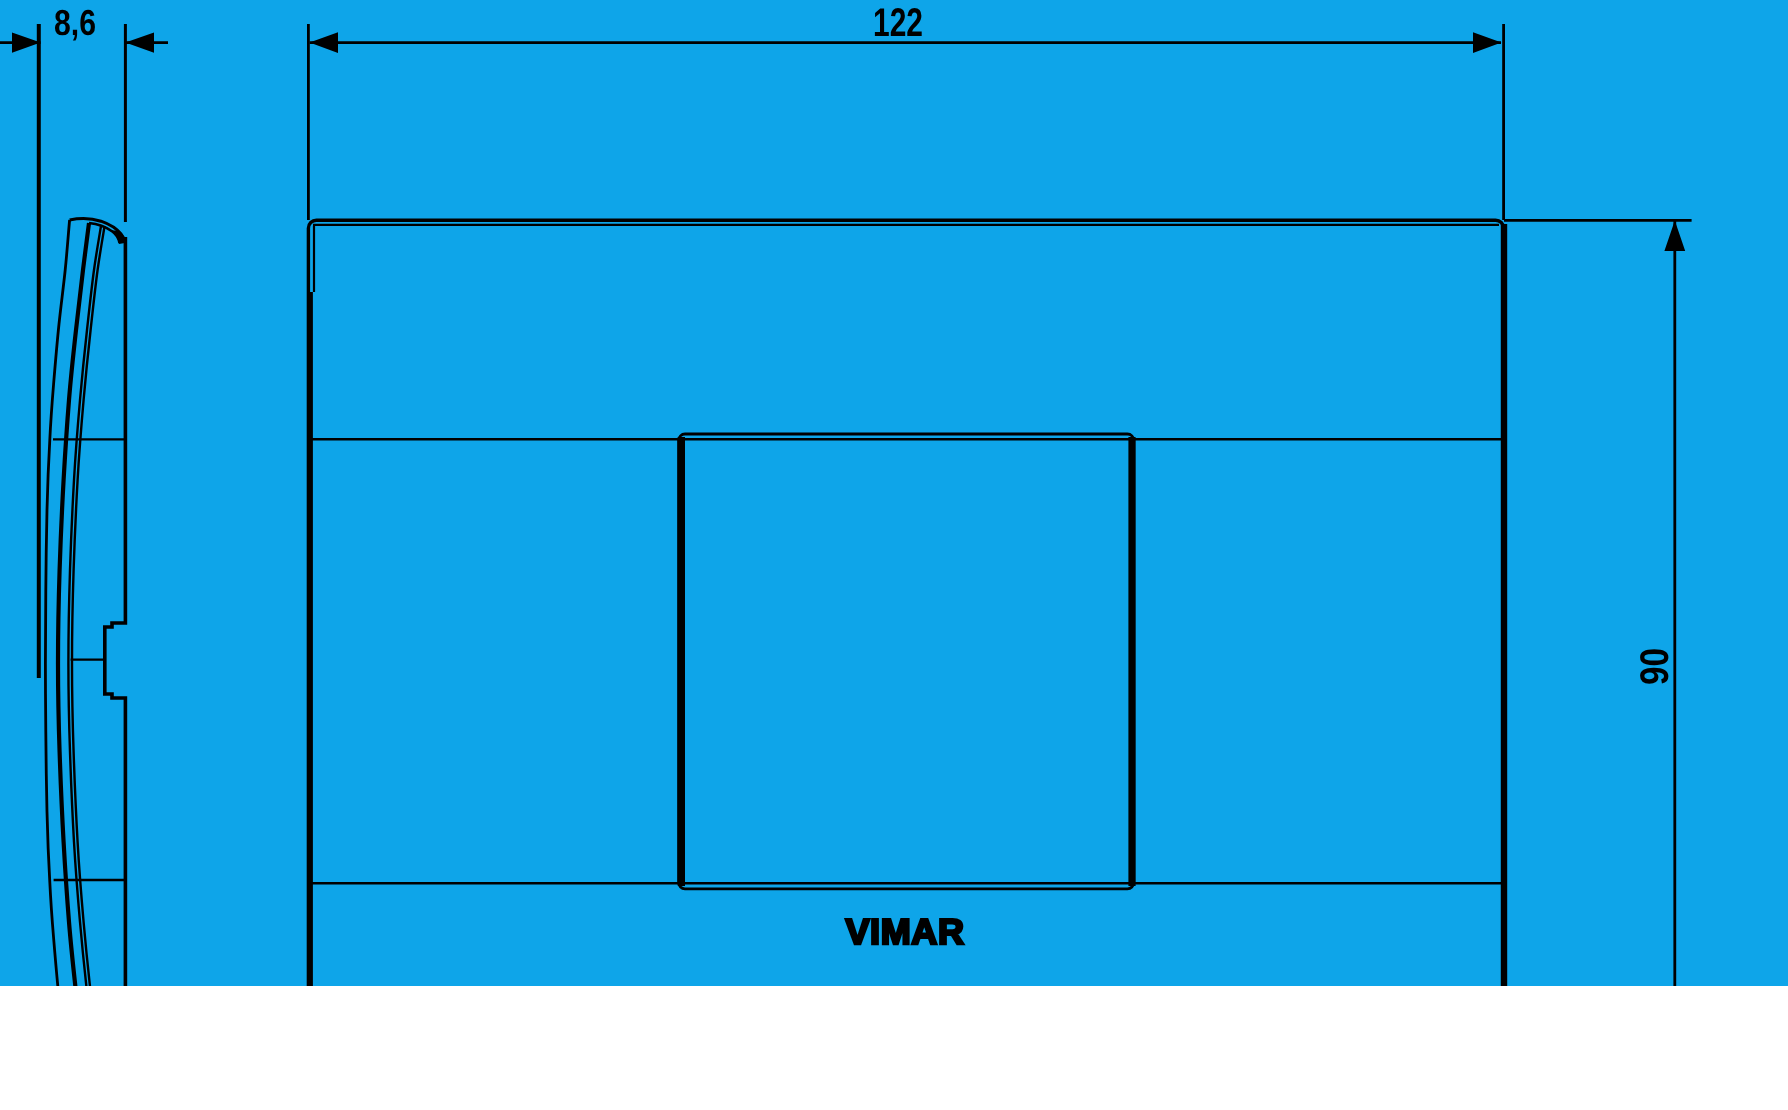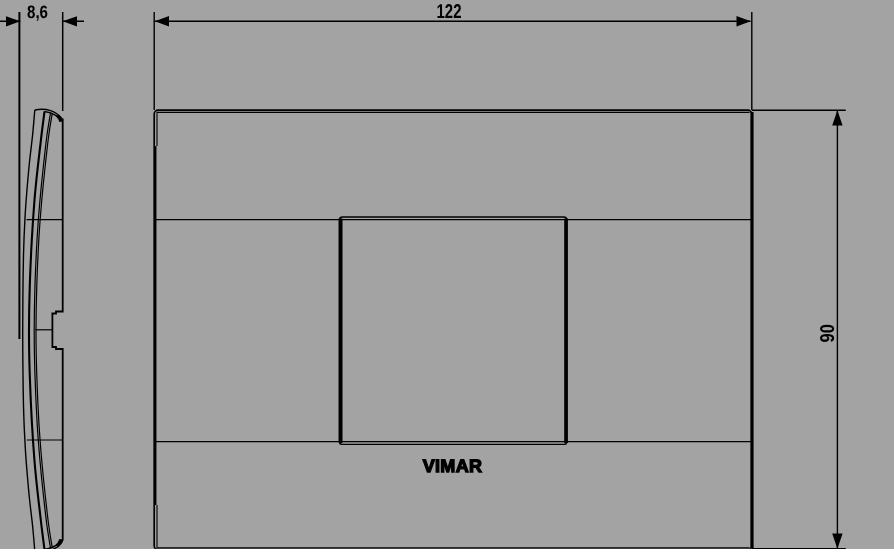--- a/index.html
+++ b/index.html
@@ -1,16 +1,16 @@
 <!DOCTYPE html>
 <html><head>
 <meta charset="utf-8">
 <style>
   html,body{margin:0;padding:0;background:#ffffff;}
-  #canvas{position:relative;width:894px;height:549px;background:#a3a3a3;overflow:hidden;will-change:transform;}
+  #canvas{position:relative;width:894px;height:493px;background:#0ea5e9;overflow:hidden;will-change:transform;}
   svg text{font-family:"Liberation Sans", sans-serif;font-weight:bold;fill:#000;}
 </style>
 </head>
 <body>
 <div id="canvas">
 <svg width="894" height="555" text-rendering="geometricPrecision" viewBox="0 0 894 555" xmlns="http://www.w3.org/2000/svg" fill="none" stroke="#000">
 
   <g stroke="none">
     <text x="37.5" y="17.5" font-size="18" text-anchor="middle" textLength="21" lengthAdjust="spacingAndGlyphs">8,6</text>
   </g>

